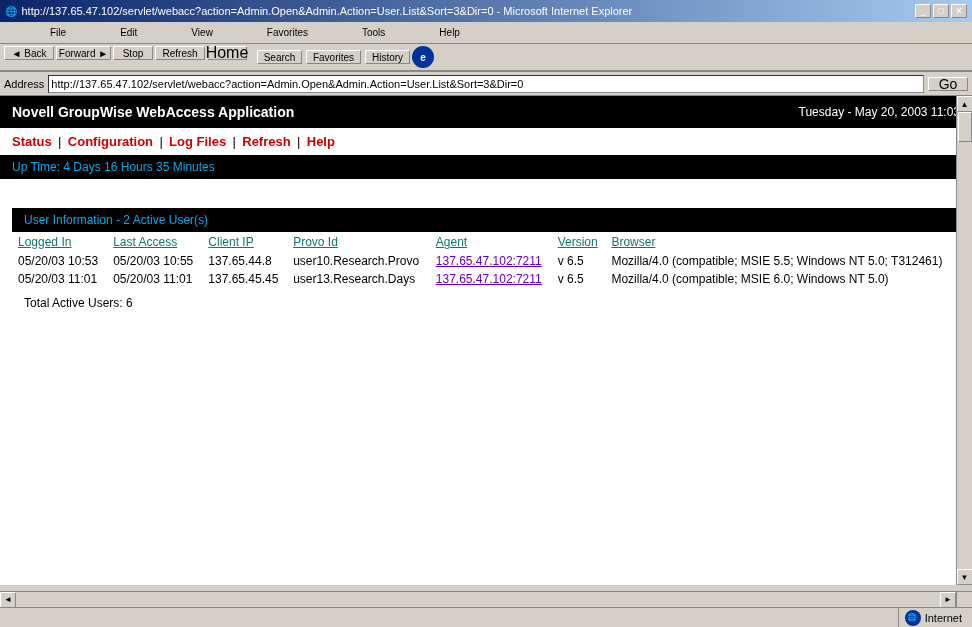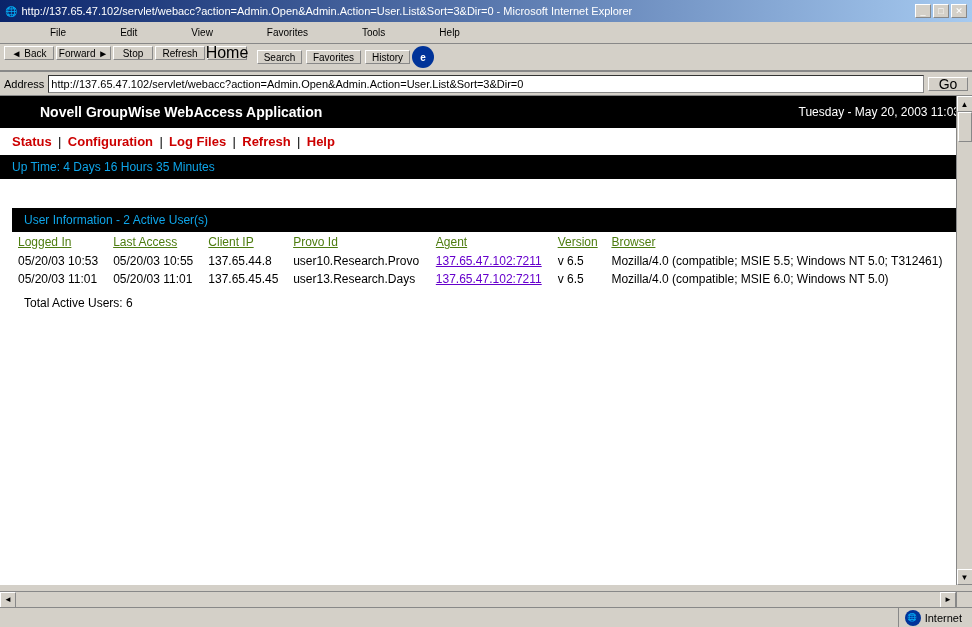--- a/index.html
+++ b/index.html
@@ -123,21 +123,20 @@
       background: black;
       color: white;
       padding: 8px 12px;
       display: flex;
       justify-content: space-between;
       align-items: center;
     }
     .app-header .app-title {
       font-size: 14px;
       font-weight: bold;
-      margin-left: 28px;
     }
     .app-header .app-datetime {
       font-size: 12px;
     }
 
     
     .nav-bar {
       padding: 6px 12px;
       background: white;
     }
@@ -171,21 +170,21 @@
     .user-table {
       width: 100%;
       border-collapse: collapse;
     }
     .user-table th {
       text-align: left;
       padding: 3px 6px;
       font-weight: normal;
     }
     .user-table th a {
-      color: #4d7c0f;
+      color: #0f766e;
       cursor: pointer;
     }
     .user-table td {
       padding: 2px 6px;
       font-size: 12px;
       white-space: nowrap;
     }
     .user-table td a {
       color: #6600cc;
       text-decoration: underline;

